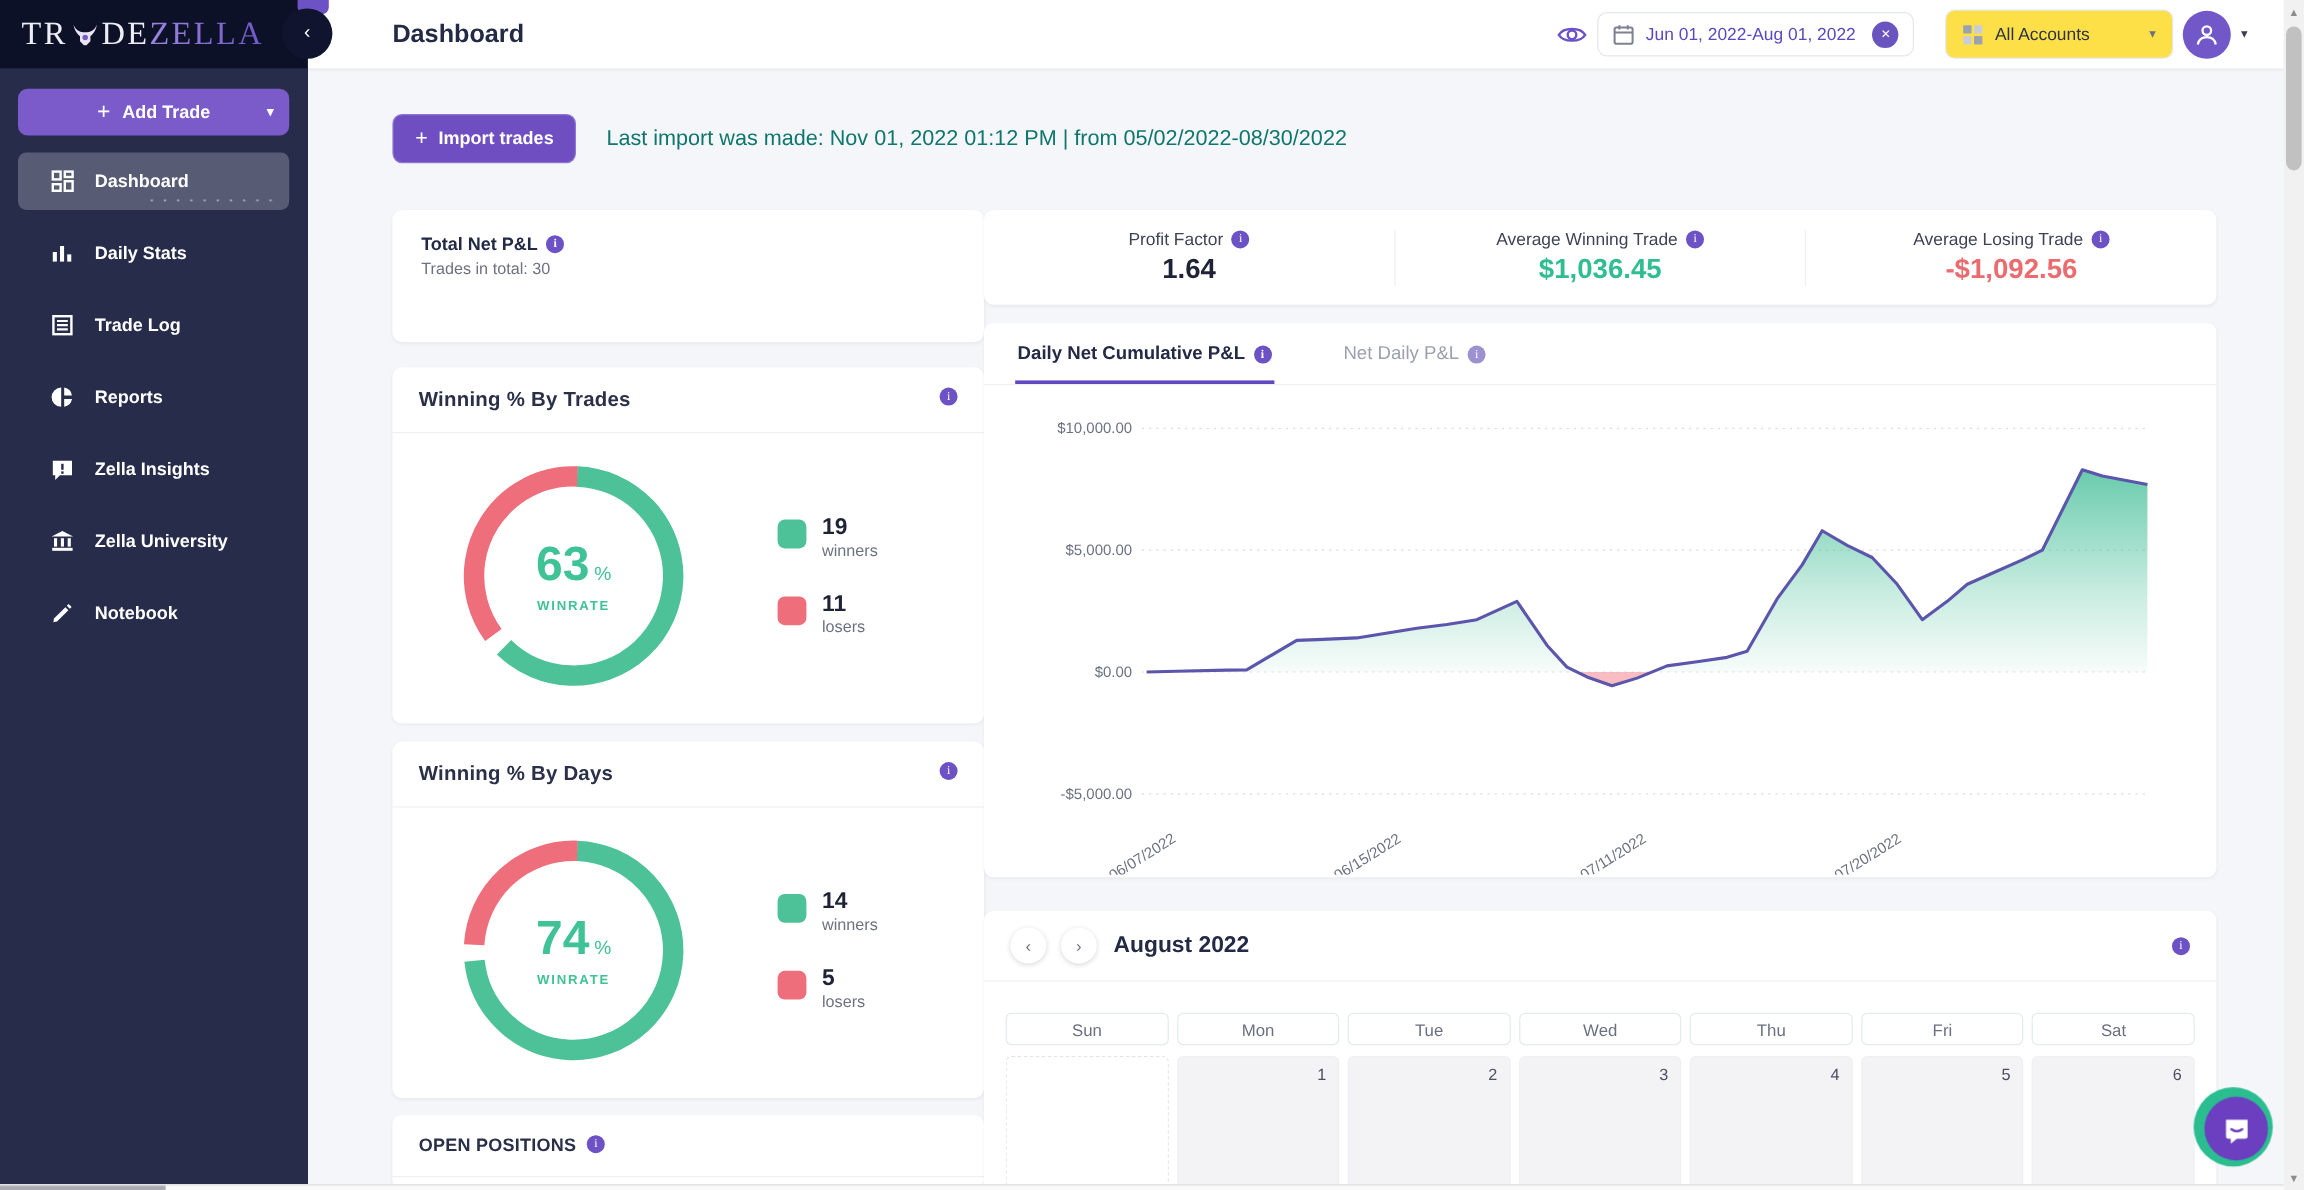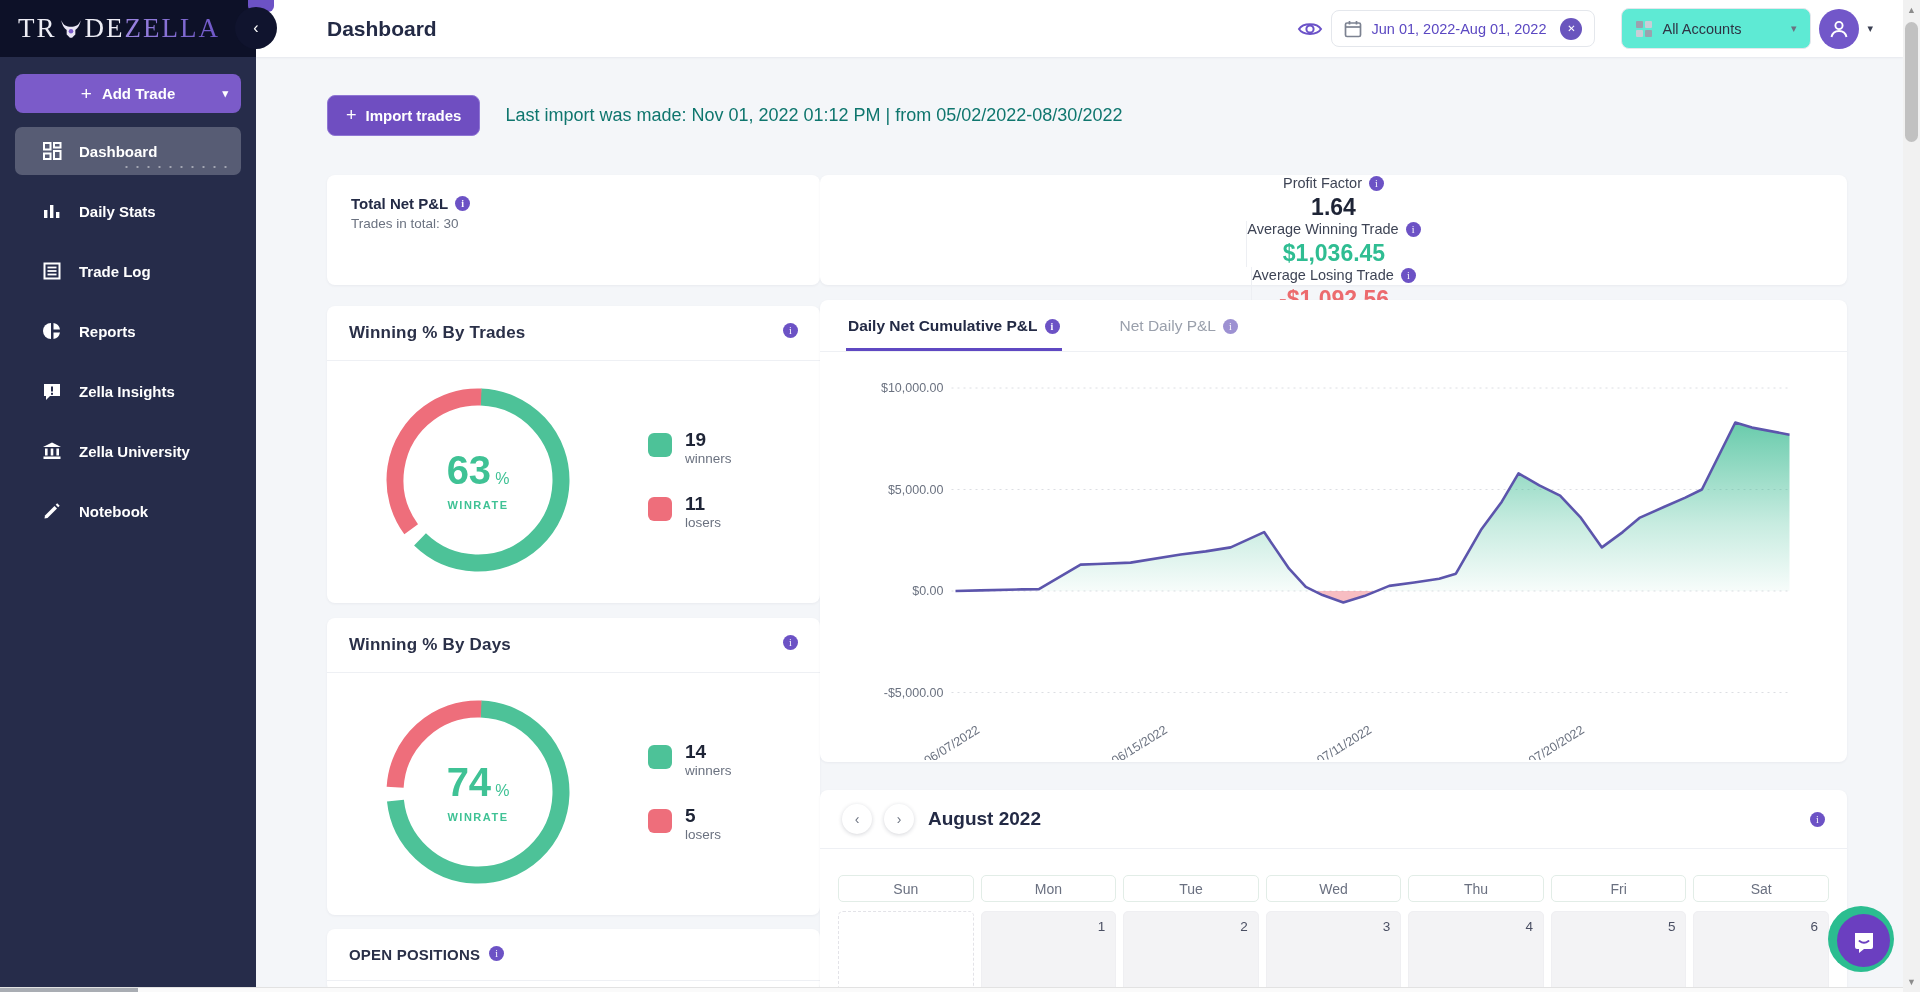--- a/index.html
+++ b/index.html
@@ -60,21 +60,21 @@
   .topbar-right { margin-left:auto; display:flex; align-items:center; gap:8px; }
   .eye-btn { display:flex; cursor:pointer; }
   .date-box { display:flex; align-items:center; gap:10px; border:1px solid #E4E7EC;
     border-radius:8px; height:37px; padding:0 12px; cursor:pointer; background:#fff; }
   .date-box .range { color:#5B48C2; font-size:14.5px; }
   .date-box .clear { width:22px; height:22px; border-radius:50%; background:#6A55BE;
     color:#fff; font-size:10px; display:flex; align-items:center; justify-content:center;
     margin-left:4px; cursor:pointer; }
   .accounts-box { display:flex; align-items:center; gap:10px; border:1px solid #E4E7EC;
     border-radius:8px; height:41px; padding:0 14px; min-width:190px; cursor:pointer;
-    background:#5eead4; margin-left:18px; }
+    background:#fde047; margin-left:18px; }
   .accounts-box .lbl { font-size:14.5px; color:#2E3344; }
   .accounts-box .caret, .avatar-caret { color:#6B7180; font-size:11px; }
   .accounts-box .caret { margin-left:auto; }
   .grid-ic { display:inline-grid; grid-template-columns:7px 7px; gap:2px; }
   .grid-ic i { width:7px; height:7px; border-radius:1px; }
   .avatar-wrap { display:flex; align-items:center; gap:8px; cursor:pointer; }
   .avatar { width:40px; height:40px; border-radius:50%; background:#7257C9;
     display:flex; align-items:center; justify-content:center; }
   .avatar-caret { color:#3A3F52; }
 
@@ -103,21 +103,21 @@
   .info.dim { background:#9D91D2; }
 
   
   .kpi-card { height:110px; padding:20px 24px; }
   .kpi-label { font-size:15px; font-weight:bold; color:#232A45; display:flex;
     align-items:center; gap:7px; }
   .kpi-value { font-size:26px; font-weight:bold; margin-top:3px; }
   .kpi-sub { font-size:13.5px; color:#6B7280; margin-top:4px; }
   .green { color:#2FBD92; }  .red { color:#EC6B6E; }  .dark { color:#1E2436; }
 
-  .kpi-triple { height:110px; display:flex; align-items:center;flex-direction:column; }
+  .kpi-triple { height:110px; display:flex; align-items:center; }
   .kpi-triple .cell { flex:1; text-align:center; }
   .kpi-triple .cell + .cell { border-left:1px solid #EDEFF3; }
   .kpi-triple .kpi-label { justify-content:center; font-weight:normal; color:#3E4455; font-size:14.5px; }
   .kpi-triple .kpi-value { font-size:23px; }
 
   
   .donut-card { margin-top:21px; }
   .card-head { display:flex; padding:17px 22px;
     border-bottom:1px solid #EEF0F4; }
   .card-title { font-size:17px; font-weight:bold; color:#2A3048; letter-spacing:.2px; }

